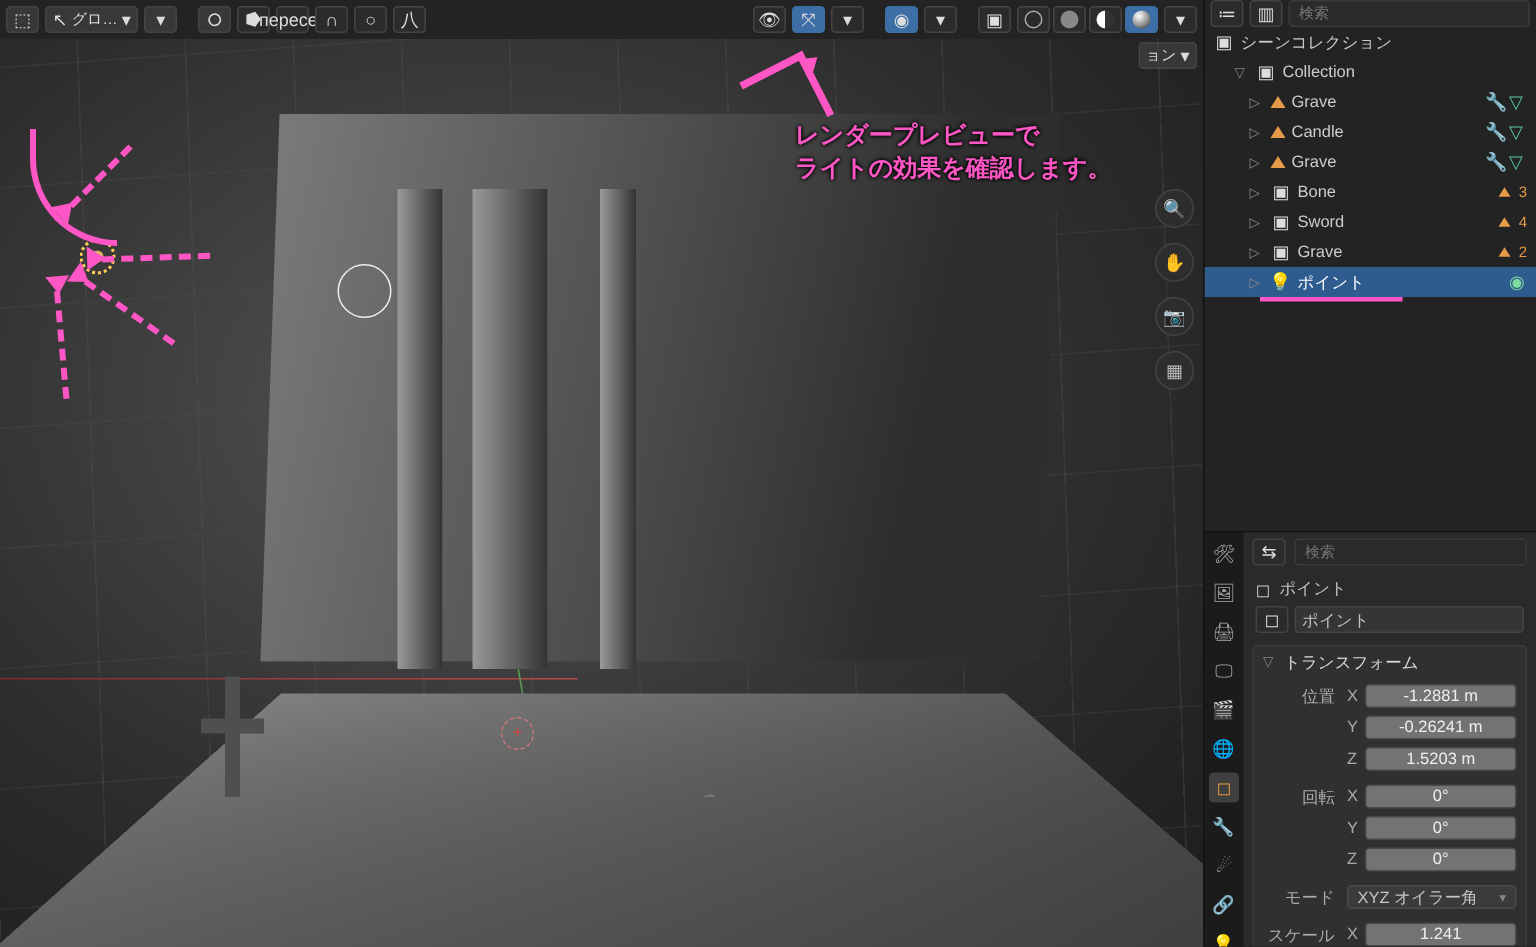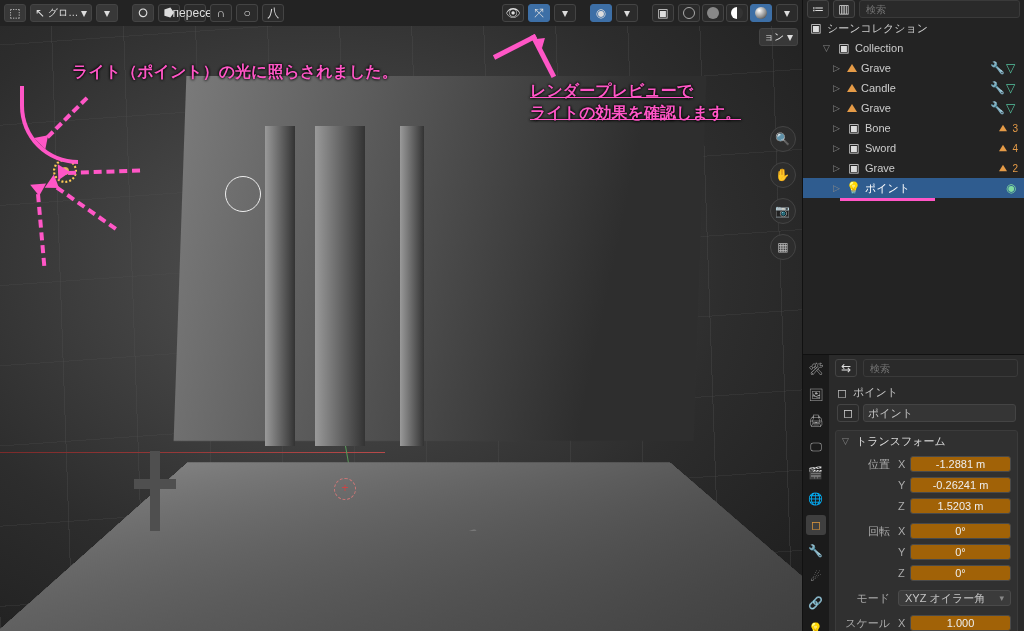--- a/index.html
+++ b/index.html
@@ -112,21 +112,21 @@
 .ptab.orange { color:#e39a3c; }
 .prop-body { flex:1; background:#2a2a2a; display:flex; flex-direction:column; }
 .prop-hdr { height:26px; display:flex; align-items:center; gap:6px; padding:0 6px; }
 .datablock { background:#353535; border:1px solid #444; display:flex; align-items:center; height:18px; padding:0 4px; border-radius:3px; flex:1; }
 .panel { margin:4px 6px; background:#303030; border:1px solid #3b3b3b; border-radius:3px; }
 .panel-h { height:20px; display:flex; align-items:center; gap:4px; padding:0 6px; color:#ddd; }
 .panel-b { padding:4px 6px; display:flex; flex-direction:column; gap:3px; }
 .prow { display:flex; align-items:center; height:18px; }
 .prow .lbl { width:56px; text-align:right; padding-right:8px; color:#aaa; }
 .prow .axis { width:12px; color:#aaa; }
-.valbox { flex:1; background:#a16207; border:1px solid #4a4a4a; border-radius:3px; height:16px; display:flex; align-items:center; justify-content:center; color:#eee; }
+.valbox { flex:1; background:#737373; border:1px solid #4a4a4a; border-radius:3px; height:16px; display:flex; align-items:center; justify-content:center; color:#eee; }
 .colon-drop { flex:1; background:#3b3b3b; border:1px solid #4a4a4a; border-radius:3px; height:16px; display:flex; align-items:center; padding:0 6px; }
 .dd { margin-left:auto; color:#888; font-size:9px;}
 
 
 .u { font-size:12px; line-height:1; }
 
 </style>
 </head>
 <body>
 
@@ -224,22 +224,21 @@
        <div class="pillar p3"></div>
        <div class="cross"></div>
        <div class="bone b1"></div>
        <div class="bone b2"></div>
        <div class="bone b3"></div>
      </div>
 
      <div class="cursor3d"></div>
      <div class="light-gizmo"></div>
 
-     <div class="annot anno1">ライト（ポイント）の光に照らされました。</div>
-     <div class="annot anno2" style="white-space:pre-line;text-decoration:underline;">レンダープレビューで
+     <div class="annot anno2" style="white-space:pre-line;">レンダープレビューで
 ライトの効果を確認します。</div>
      <div class="arrow-to-render">
             <span class="head"></span>
           </div>
 
      <div class="lamp-node"></div>
      <div class="darc"></div>
      <div class="darrow da1">
             <span class="shaft"></span>
             <span class="head"></span>
@@ -482,21 +481,21 @@
               <div class="colon-drop">
                     <span>XYZ オイラー角</span>
                     <span class="dd">▾</span>
                   </div>
             </div>
 
             <div class="prow" style="margin-top:4px;">
                   <span class="lbl">スケール</span>
                   <span class="axis">X</span>
                   <div class="valbox">
-                    <span>1.000</span>
+                    <span>1.241</span>
                   </div>
                 </div>
           </div>
         </div>
       </div>
     </div>
 
   </div>
  </div>
 </div>

